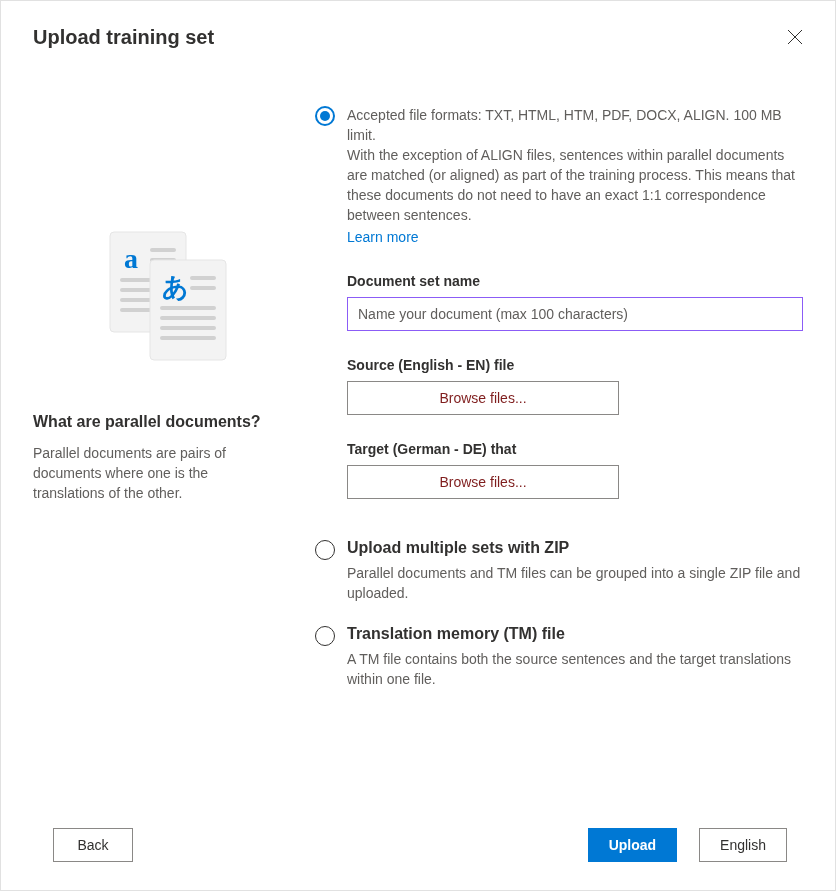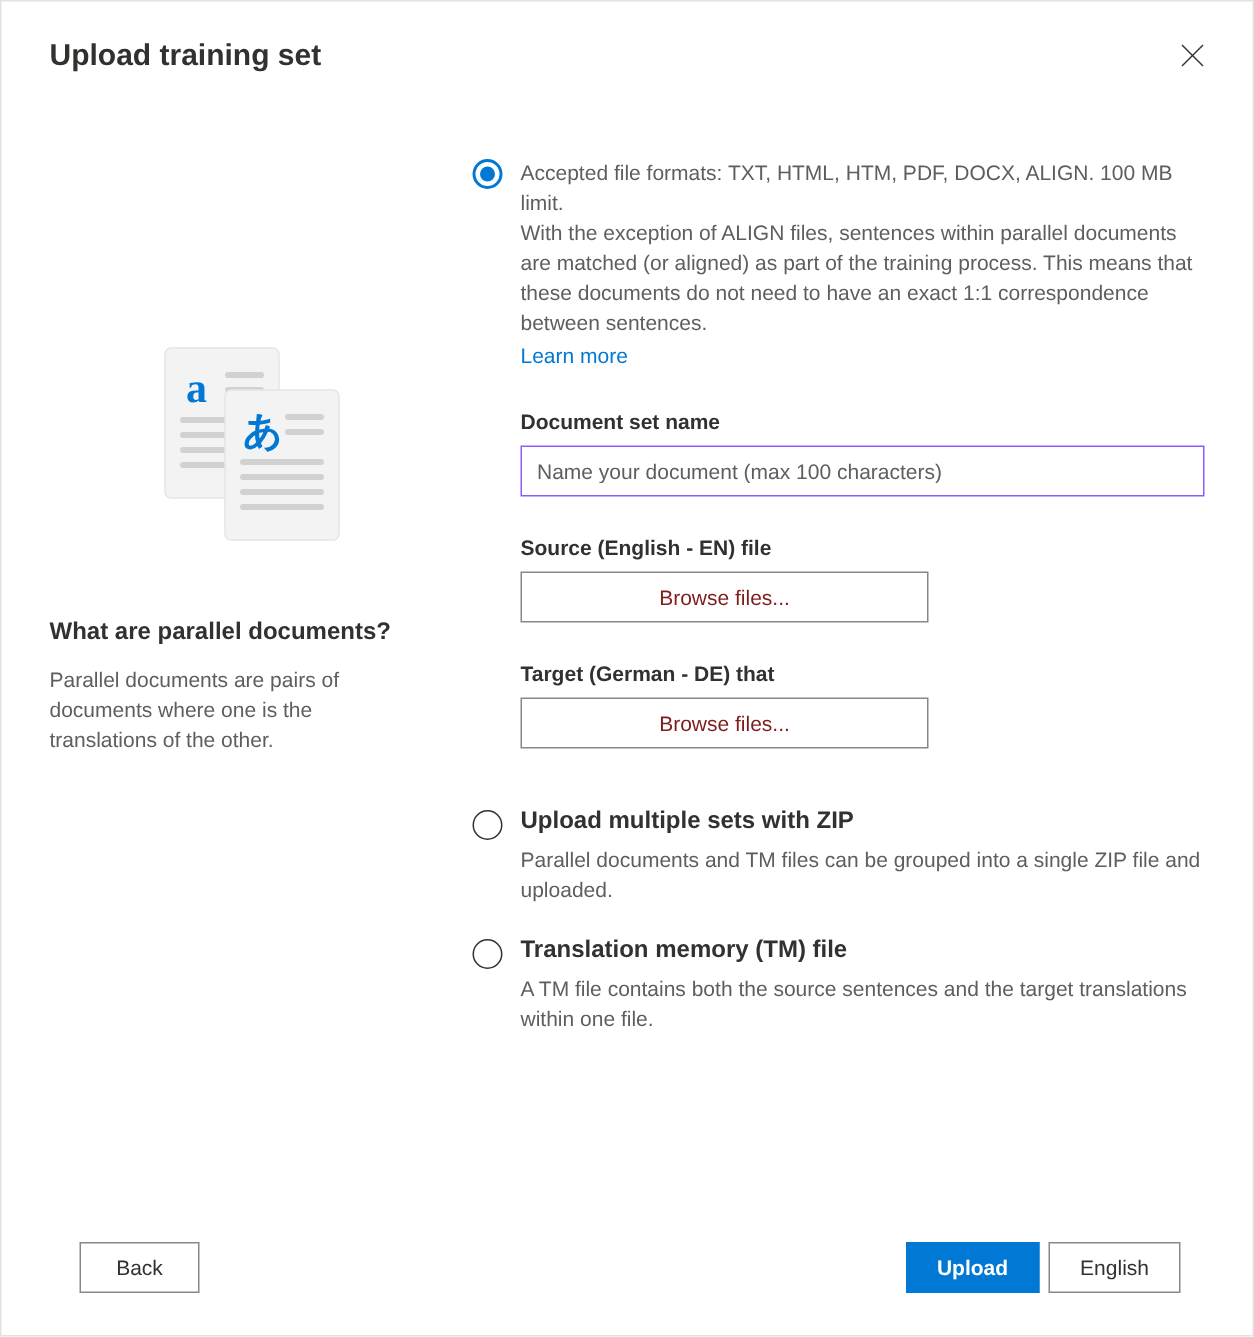--- a/index.html
+++ b/index.html
@@ -168,21 +168,21 @@
       left: 0;
       right: 16px;
       padding: 18px 32px 28px 32px;
       display: flex;
       justify-content: space-between;
       align-items: center;
       margin-left: 20px;
     }
     .footer-right {
       display: flex;
-      gap: 6px;
+      gap: 22px;
     }
     .btn {
       height: 34px;
       padding: 0 20px;
       font-size: 14px;
       font-family: inherit;
       cursor: pointer;
       border: 1px solid #8a8886;
       background: #fff;
       color: #323130;

